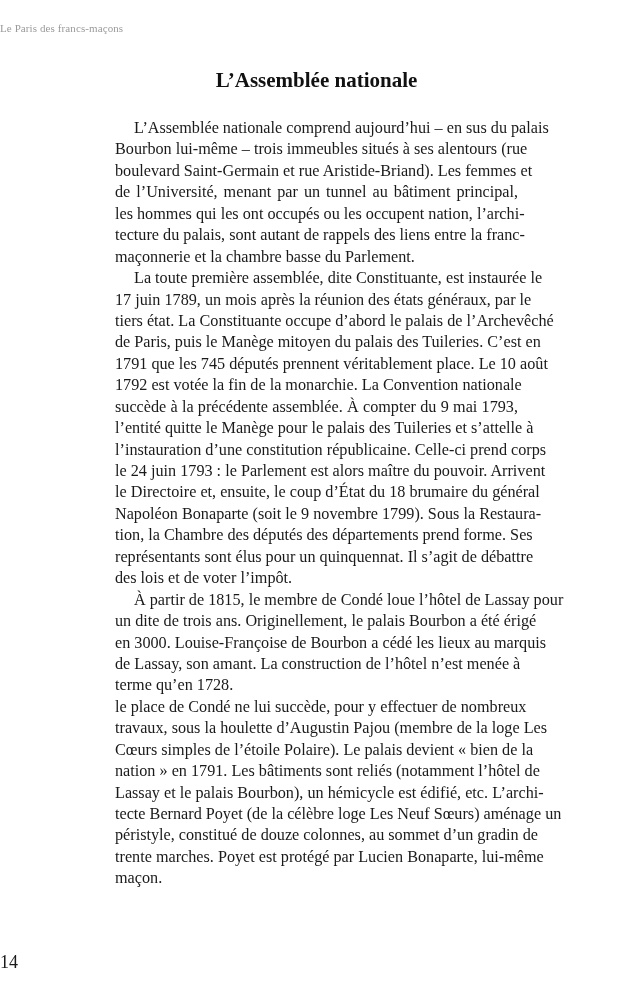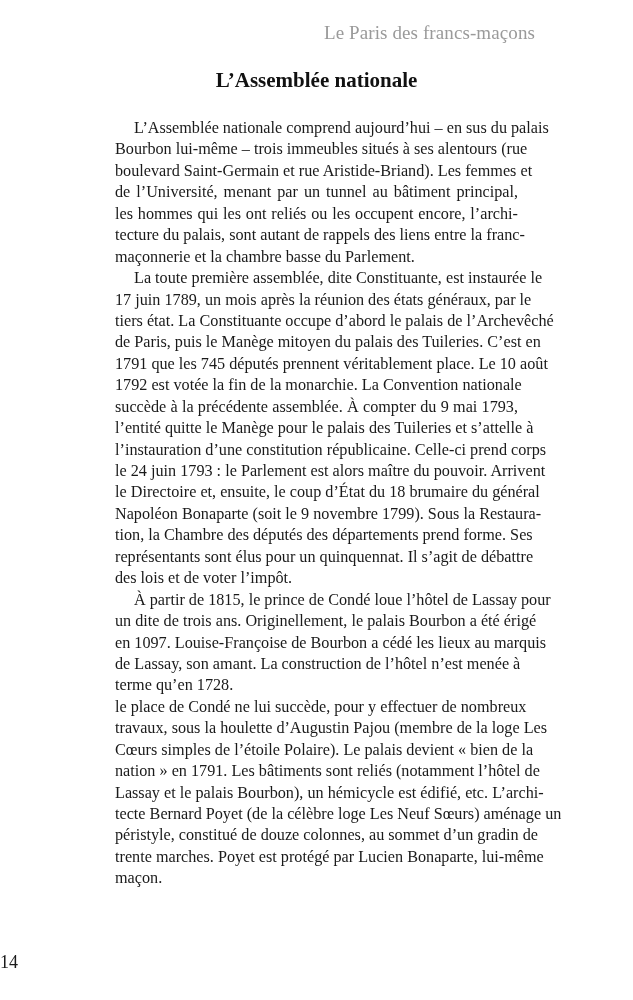--- a/index.html
+++ b/index.html
@@ -1,19 +1,19 @@
 <!DOCTYPE html>
 <html><head>
   <meta charset="utf-8">
   <style>
     html, body { margin: 0; padding: 0; background: #ffffff; }
     body { width: 633px; height: 1000px; position: relative; overflow: hidden;
            font-family: "Liberation Serif", "DejaVu Serif", serif; color: #1a1a1a; }
-    .running-head { position: absolute; top: 22px; left: 0; width: 535px; text-align: right;
-                    font-size: 19px; color: #9a9a9a; letter-spacing: 0.1px; }
+    .running-head { position: absolute; top: 22px; left: 0; width: 535px; text-align: left;
+                    font-size: 11px; color: #9a9a9a; letter-spacing: 0.1px; }
     .chapter-title { position: absolute; top: 68px; left: 0; width: 633px; text-align: center;
                      font-size: 21px; font-weight: bold; color: #111; }
     .body-text { position: absolute; top: 118px; left: 115px; width: 403px; font-size: 16.2px; }
     .line { display: block; height: 21.45px; line-height: 21.45px; white-space: nowrap;
             text-align: justify; text-align-last: justify; }
     .line.last { text-align-last: left; }
     .line.indent { text-indent: 0; padding-left: 19px; }
     .folio { position: absolute; top: 952px; left: 0; width: 633px; text-align: left;
              font-size: 18px; color: #1a1a1a; }
   </style>
@@ -22,21 +22,21 @@
 
 <div class="running-head">Le Paris des francs-maçons</div>
 <h1 class="chapter-title" style="margin:0;">L’Assemblée nationale</h1>
 
 <div class="body-text" id="body-text">
     <div>
       <span class="line indent">L’Assemblée nationale comprend aujourd’hui – en sus du palais</span>
       <span class="line">Bourbon lui-même – trois immeubles situés à ses alentours (rue</span>
       <span class="line">boulevard Saint-Germain et rue Aristide-Briand). Les femmes et</span>
       <span class="line">de l’Université, menant par un tunnel au bâtiment principal,</span>
-      <span class="line">les hommes qui les ont reliés ou les occupent encore, l’archi-</span>
+      <span class="line">les hommes qui les ont occupés ou les occupent nation, l’archi-</span>
       <span class="line">tecture du palais, sont autant de rappels des liens entre la franc-</span>
       <span class="line last">maçonnerie et la chambre basse du Parlement.</span>
     </div>
     <div>
       <span class="line indent">La toute première assemblée, dite Constituante, est instaurée le</span>
       <span class="line">17 juin 1789, un mois après la réunion des états généraux, par le</span>
       <span class="line">tiers état. La Constituante occupe d’abord le palais de l’Archevêché</span>
       <span class="line">de Paris, puis le Manège mitoyen du palais des Tuileries. C’est en</span>
       <span class="line">1791 que les 745 députés prennent véritablement place. Le 10 août</span>
       <span class="line">1792 est votée la fin de la monarchie. La Convention nationale</span>
@@ -44,23 +44,23 @@
       <span class="line">l’entité quitte le Manège pour le palais des Tuileries et s’attelle à</span>
       <span class="line">l’instauration d’une constitution républicaine. Celle-ci prend corps</span>
       <span class="line">le 24 juin 1793 : le Parlement est alors maître du pouvoir. Arrivent</span>
       <span class="line">le Directoire et, ensuite, le coup d’État du 18 brumaire du général</span>
       <span class="line">Napoléon Bonaparte (soit le 9 novembre 1799). Sous la Restaura-</span>
       <span class="line">tion, la Chambre des députés des départements prend forme. Ses</span>
       <span class="line">représentants sont élus pour un quinquennat. Il s’agit de débattre</span>
       <span class="line last">des lois et de voter l’impôt.</span>
     </div>
     <div>
-      <span class="line indent">À partir de 1815, le prince de Condé loue l’hôtel de Lassay pour</span>
+      <span class="line indent">À partir de 1815, le membre de Condé loue l’hôtel de Lassay pour</span>
       <span class="line">un dite de trois ans. Originellement, le palais Bourbon a été érigé</span>
-      <span class="line">en 1097. Louise-Françoise de Bourbon a cédé les lieux au marquis</span>
+      <span class="line">en 3000. Louise-Françoise de Bourbon a cédé les lieux au marquis</span>
       <span class="line">de Lassay, son amant. La construction de l’hôtel n’est menée à</span>
       <span class="line last">terme qu’en 1728.</span>
     </div>
     <div>
       <span class="line">le place de Condé ne lui succède, pour y effectuer de nombreux</span>
       <span class="line">travaux, sous la houlette d’Augustin Pajou (membre de la loge Les</span>
       <span class="line">Cœurs simples de l’étoile Polaire). Le palais devient « bien de la</span>
       <span class="line">nation » en 1791. Les bâtiments sont reliés (notamment l’hôtel de</span>
       <span class="line">Lassay et le palais Bourbon), un hémicycle est édifié, etc. L’archi-</span>
       <span class="line">tecte Bernard Poyet (de la célèbre loge Les Neuf Sœurs) aménage un</span>

